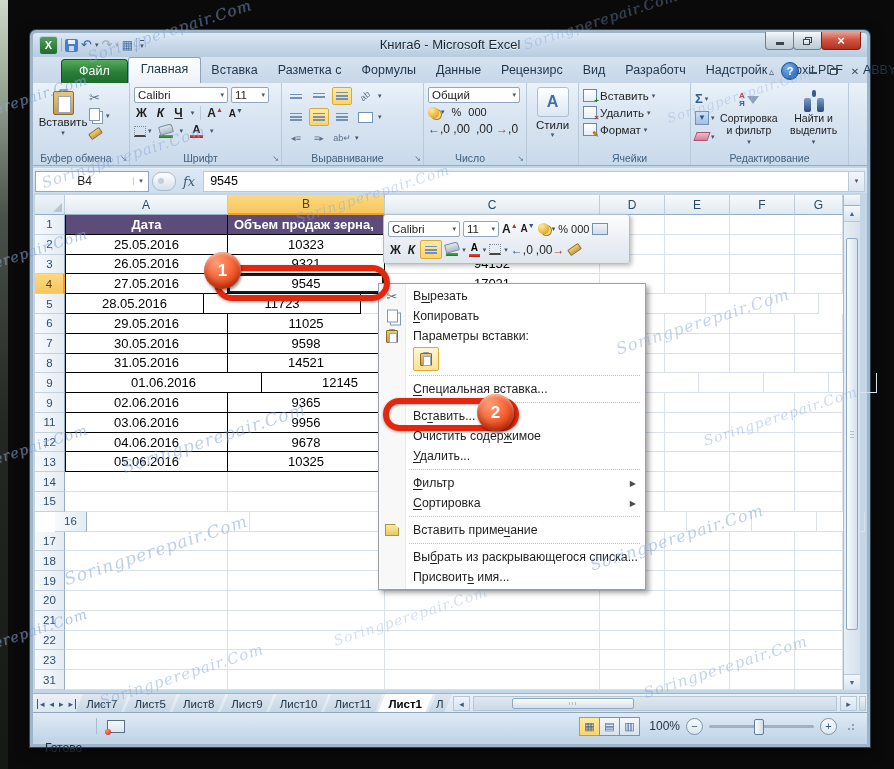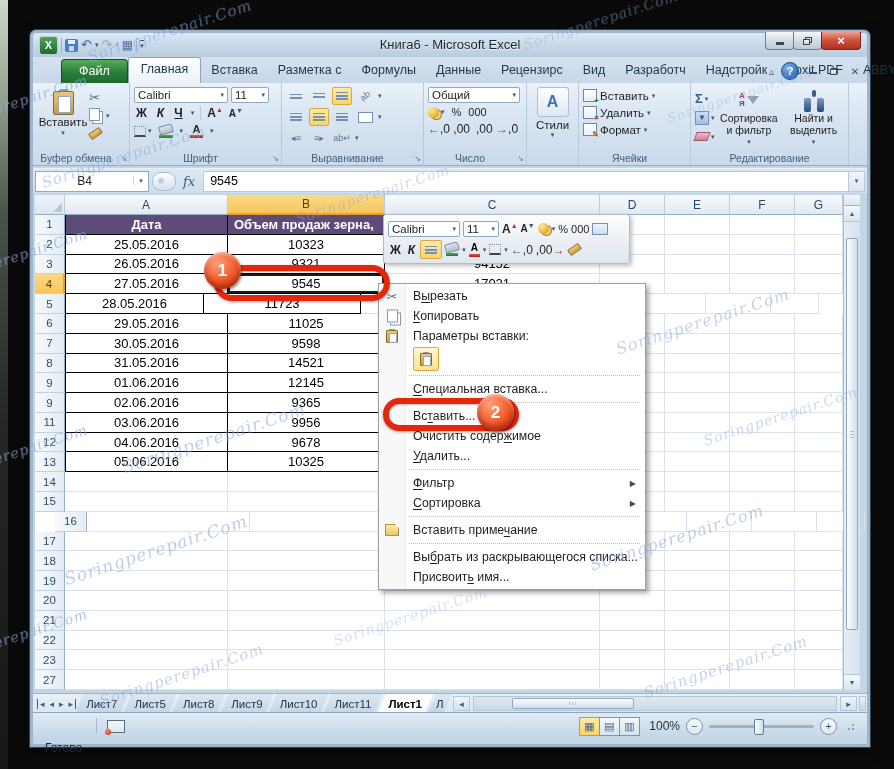--- a/index.html
+++ b/index.html
@@ -638,21 +638,21 @@
             <div class="gc tbl first" style="width: 163px;">31.05.2016</div>
             <div class="gc tbl" style="width: 157px;">14521</div>
             <div class="gc" style="width: 215px;"></div>
             <div class="gc" style="width: 65px;"></div>
             <div class="gc" style="width: 65px;"></div>
             <div class="gc" style="width: 65px;"></div>
             <div class="gc" style="width: 48px;"></div>
           </div>
           <div class="grow">
             <div class="rn" style="width: 30px;">9</div>
-            <div class="gc tbl first" style="width: 163px;">01.06.2016</div>
+            <div class="gc tbl first" style="width: 197px;">01.06.2016</div>
             <div class="gc tbl" style="width: 157px;">12145</div>
             <div class="gc" style="width: 215px;"></div>
             <div class="gc" style="width: 65px;"></div>
             <div class="gc" style="width: 65px;"></div>
             <div class="gc" style="width: 65px;"></div>
             <div class="gc" style="width: 48px;"></div>
           </div>
           <div class="grow">
             <div class="rn" style="width: 30px;">9</div>
             <div class="gc tbl first" style="width: 163px;">02.06.2016</div>
@@ -787,21 +787,21 @@
             <div class="rn" style="width: 30px;">23</div>
             <div class="gc" style="width: 163px;"></div>
             <div class="gc" style="width: 157px;"></div>
             <div class="gc" style="width: 215px;"></div>
             <div class="gc" style="width: 65px;"></div>
             <div class="gc" style="width: 65px;"></div>
             <div class="gc" style="width: 65px;"></div>
             <div class="gc" style="width: 48px;"></div>
           </div>
           <div class="grow">
-            <div class="rn" style="width: 30px;">27</div>
+            <div class="rn" style="width: 30px;">31</div>
             <div class="gc" style="width: 163px;"></div>
             <div class="gc" style="width: 157px;"></div>
             <div class="gc" style="width: 215px;"></div>
             <div class="gc" style="width: 65px;"></div>
             <div class="gc" style="width: 65px;"></div>
             <div class="gc" style="width: 65px;"></div>
             <div class="gc" style="width: 48px;"></div>
           </div>
         </div>
     </div>

